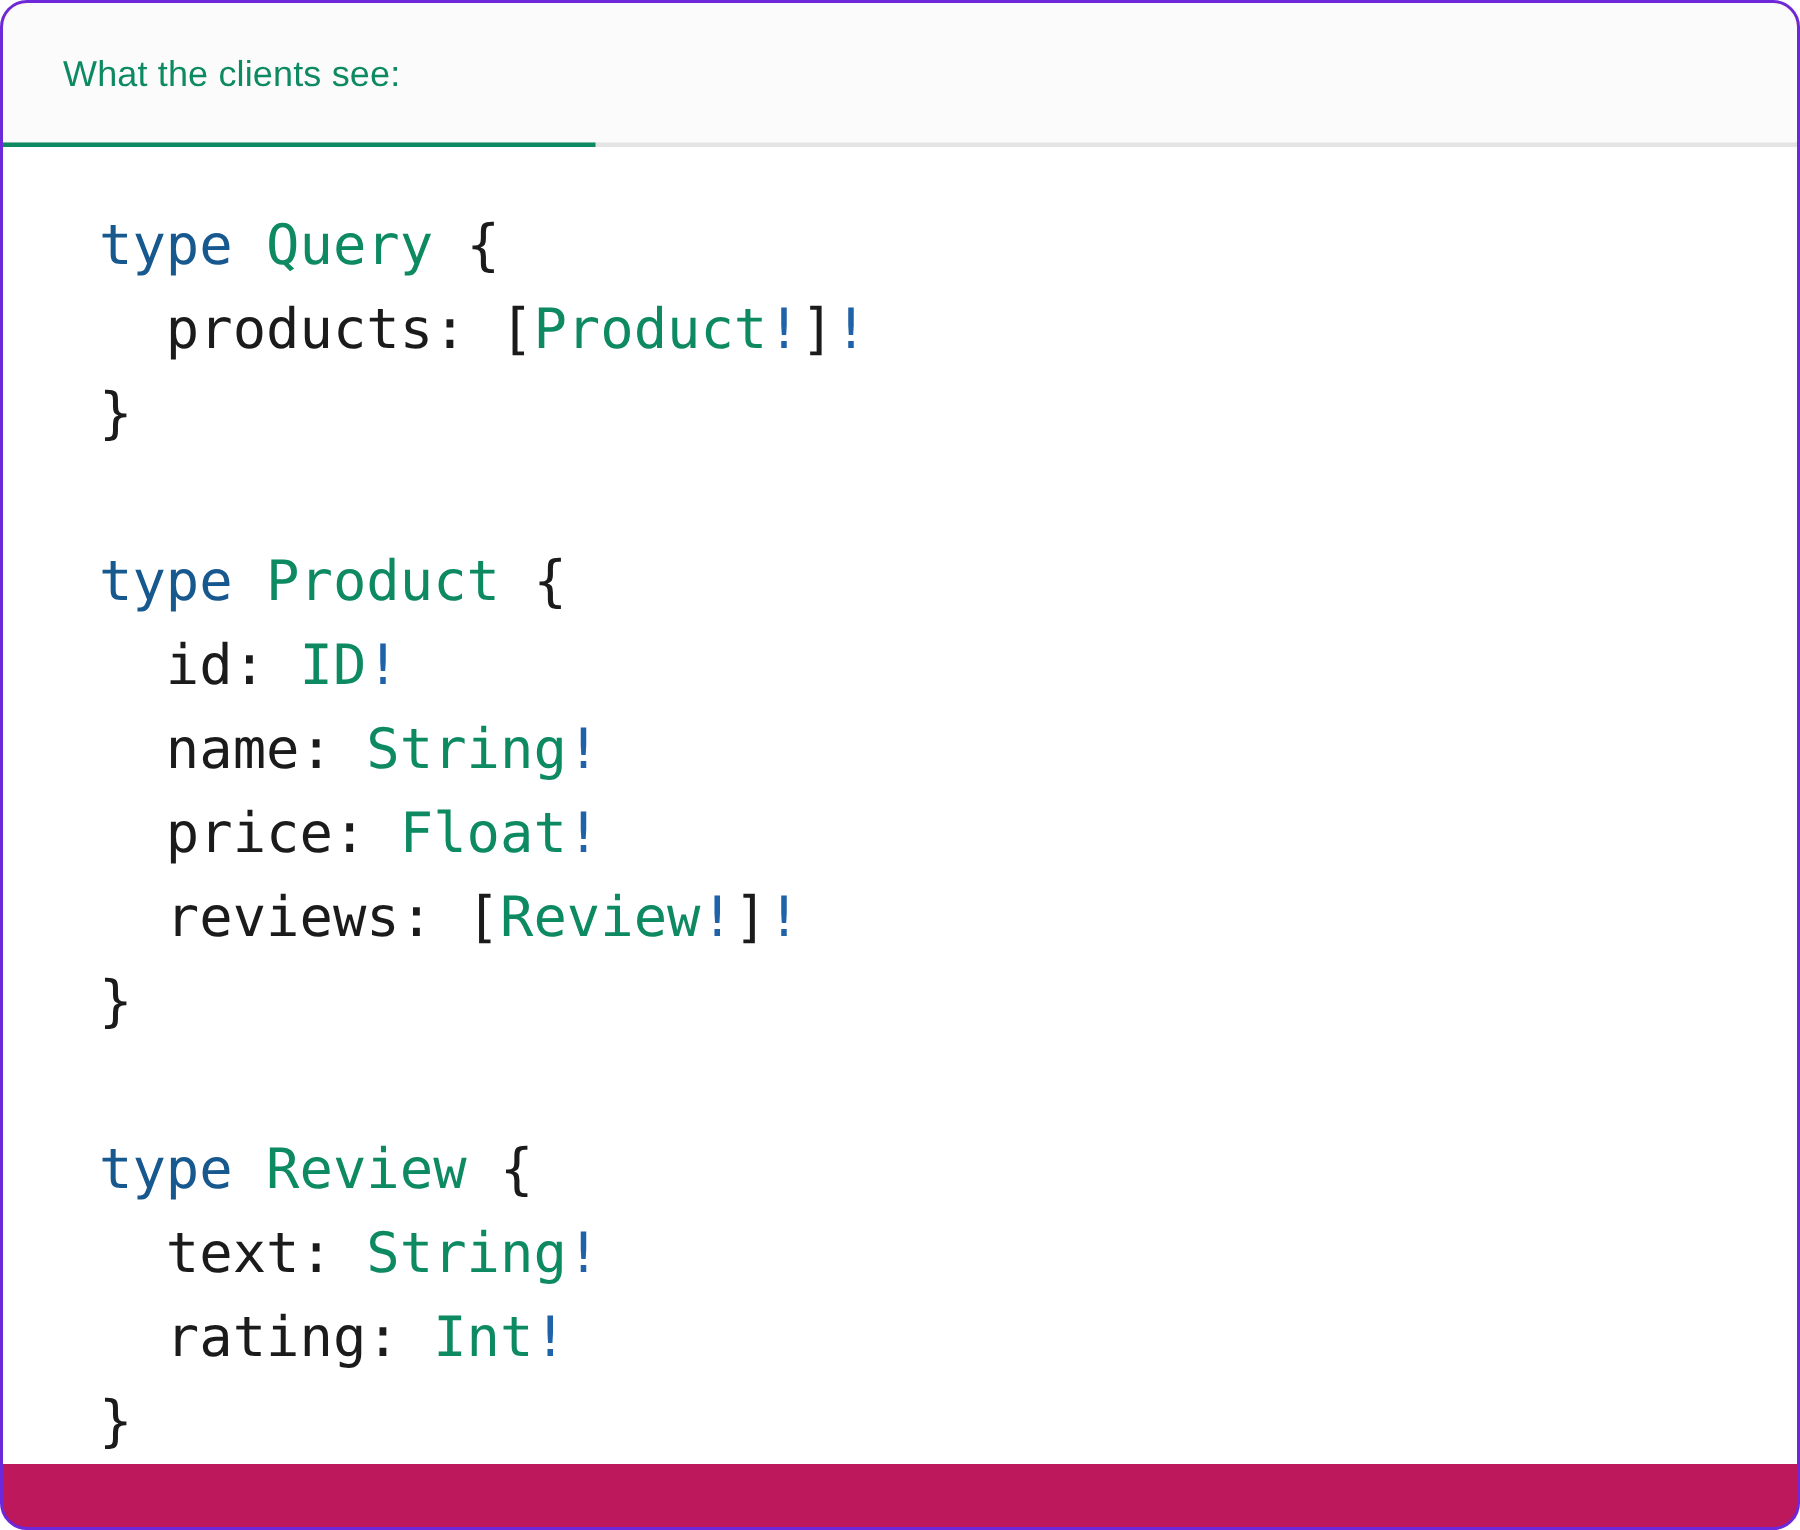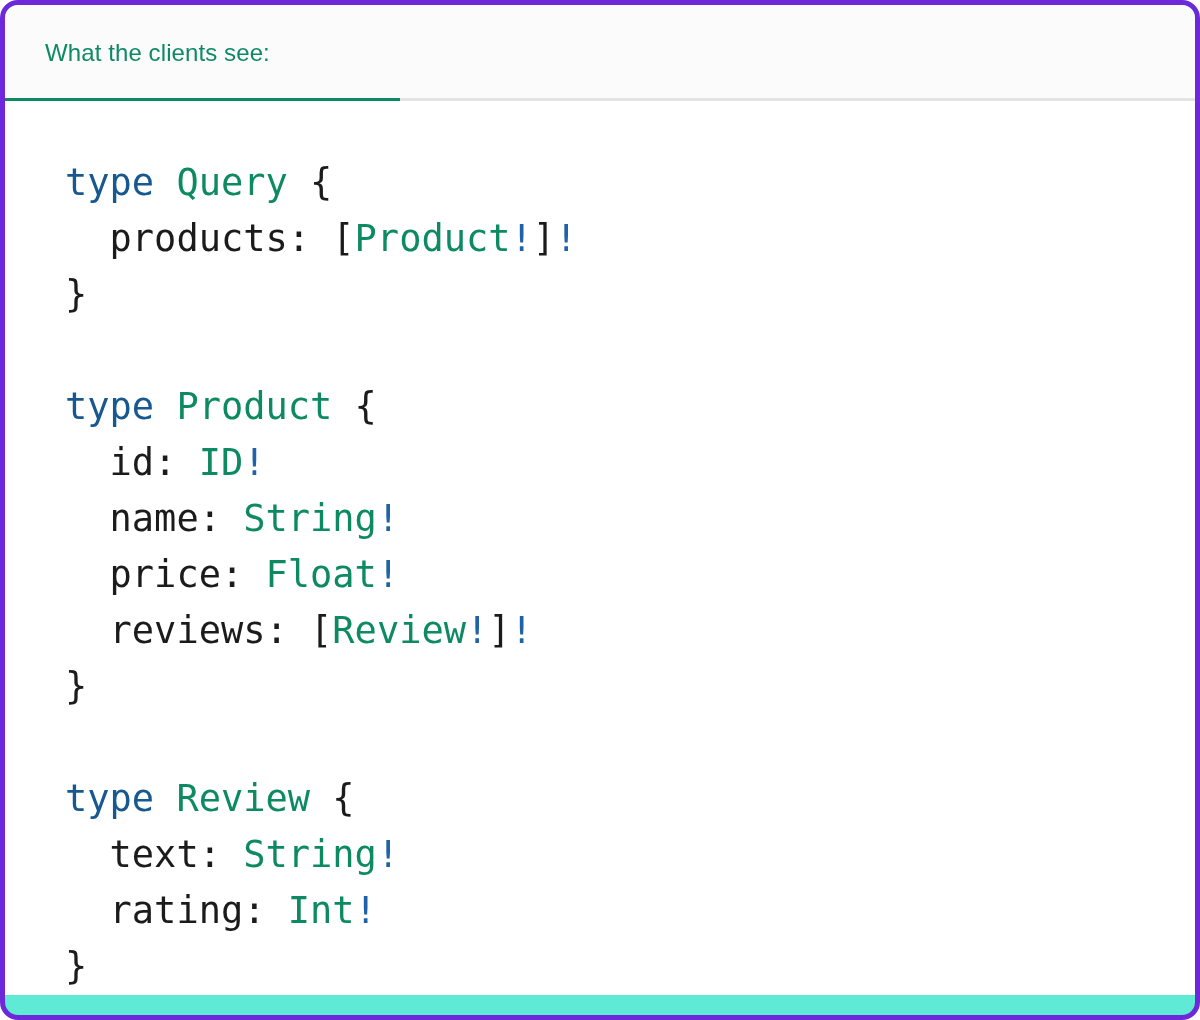--- a/index.html
+++ b/index.html
@@ -12,22 +12,22 @@
     height: 1020px;
     font-family: "Liberation Sans", sans-serif;
     overflow: hidden;
   }
 
   .card {
     position: relative;
     box-sizing: border-box;
     width: 1200px;
     height: 1020px;
-    background: #5eead4;
-    border: 5px solid #6d28d9;
+    background: #be185d;
+    border: 2px solid #6d28d9;
     border-radius: 18px;
     overflow: hidden;
   }
 
   
   .tabstrip {
     position: relative;
     height: 96px;
     background: #fbfbfb;
     display: flex;
@@ -68,22 +68,22 @@
     background: #0e8a63;
     z-index: 2;
   }
 
   
   .code-body {
     padding: 38px 0 0 0;
     background: #ffffff;
   }
   .code-block {
-    margin: 16px;
-    padding: 0 44px;
+    margin: 0;
+    padding: 0 64px;
     font-family: "DejaVu Sans Mono", monospace;
     font-size: 37px;
     line-height: 56px;
     color: #1b1b1b;
     white-space: pre;
     tab-size: 2;
   }
   .code-line {
     display: block;
     height: 56px;

